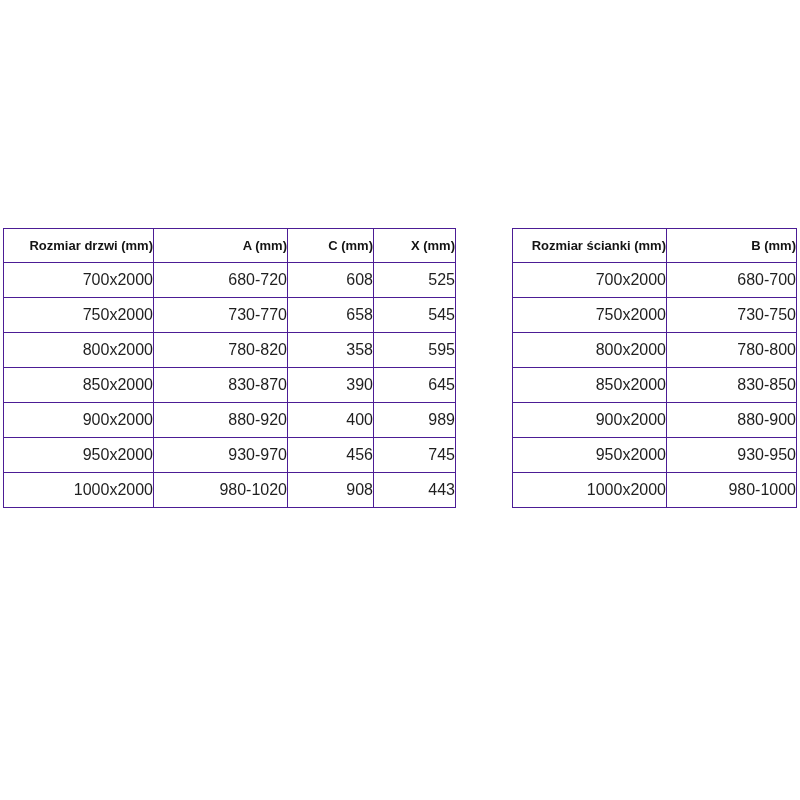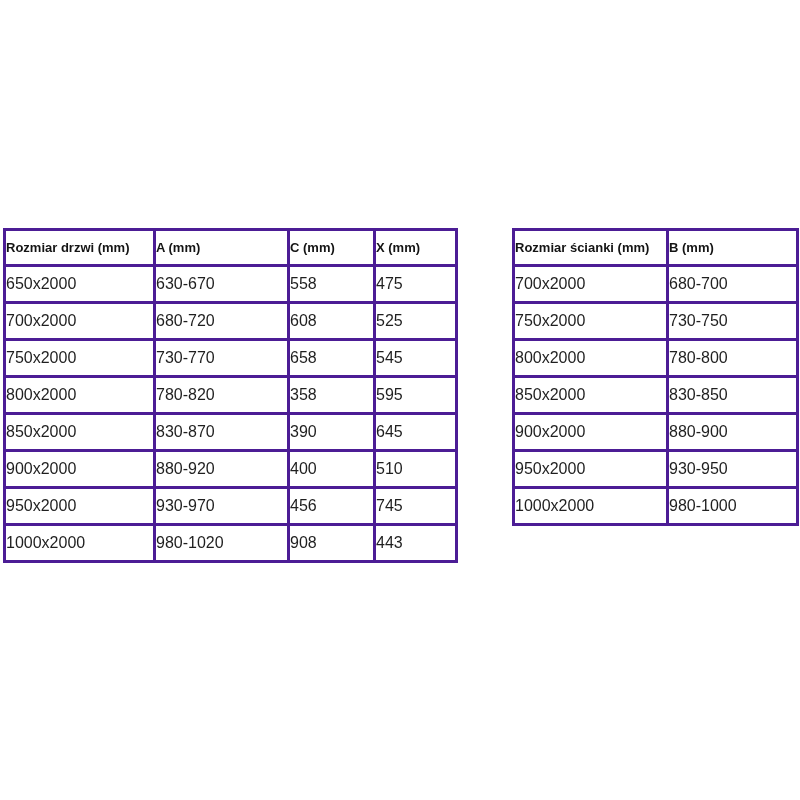--- a/index.html
+++ b/index.html
@@ -16,22 +16,22 @@
   }
   table.spec-table {
     border-collapse: collapse;
     table-layout: fixed;
     position: absolute;
     background: #ffffff;
   }
   table.doors { left: 3px; top: 228px; }
   table.walls { left: 512px; top: 228px; }
   .spec-table th, .spec-table td {
-    border: 3px solid #4c1d95;
-    text-align: left;
+    border: 1px solid #4c1d95;
+    text-align: right;
     vertical-align: middle;
     padding: 0;
     overflow: hidden;
   }
   .spec-table th {
     font-size: 13px;
     font-weight: bold;
     height: 33px;
     white-space: nowrap;
     color: #141414;
@@ -59,26 +59,20 @@
     <thead>
         <tr>
           <th>Rozmiar drzwi (mm)</th>
           <th>A (mm)</th>
           <th>C (mm)</th>
           <th>X (mm)</th>
         </tr>
       </thead>
     <tbody>
         <tr>
-          <td>650x2000</td>
-          <td>630-670</td>
-          <td>558</td>
-          <td>475</td>
-        </tr>
-        <tr>
           <td>700x2000</td>
           <td>680-720</td>
           <td>608</td>
           <td>525</td>
         </tr>
         <tr>
           <td>750x2000</td>
           <td>730-770</td>
           <td>658</td>
           <td>545</td>
@@ -92,21 +86,21 @@
         <tr>
           <td>850x2000</td>
           <td>830-870</td>
           <td>390</td>
           <td>645</td>
         </tr>
         <tr>
           <td>900x2000</td>
           <td>880-920</td>
           <td>400</td>
-          <td>510</td>
+          <td>989</td>
         </tr>
         <tr>
           <td>950x2000</td>
           <td>930-970</td>
           <td>456</td>
           <td>745</td>
         </tr>
         <tr>
           <td>1000x2000</td>
           <td>980-1020</td>

